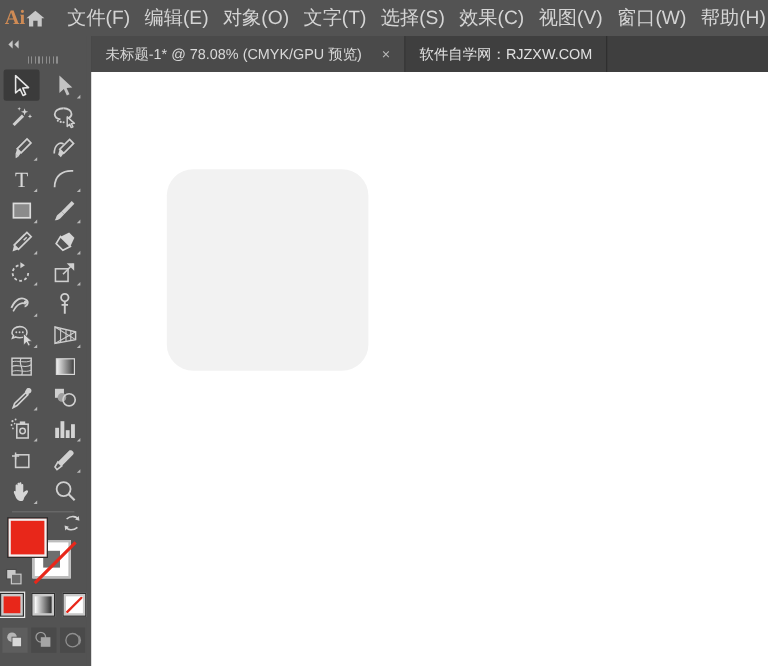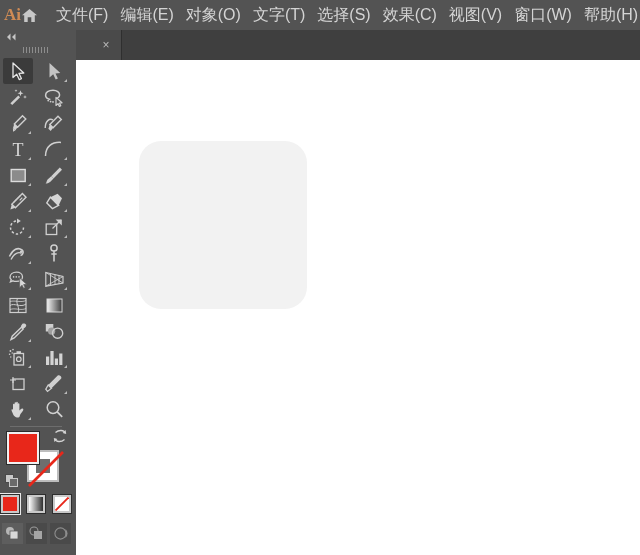--- a/index.html
+++ b/index.html
@@ -287,21 +287,25 @@
       <div id="workspace-chevron">
         <svg width="11" height="7" viewBox="0 0 11 7">
           <path d="M1 1 L5.5 5.5 L10 1" stroke="#cfcfcf" stroke-width="1.6" fill="none"></path>
         </svg>
       </div>
     </div>
   </div>
 
   <div id="tabbar">
     <div class="tab active">
+      <span class="tab-label">未标题-1* @ 78.08% (CMYK/GPU 预览)</span>
       <span class="tab-close">×</span>
+    </div>
+    <div class="tab inactive">
+      <span class="tab-label">软件自学网：RJZXW.COM</span>
     </div>
   </div>
 
   <div id="canvas">
     <div id="shape-rounded-rect"></div>
   </div>
 
   <div id="toolpanel">
 
     <div id="tool-collapse">

